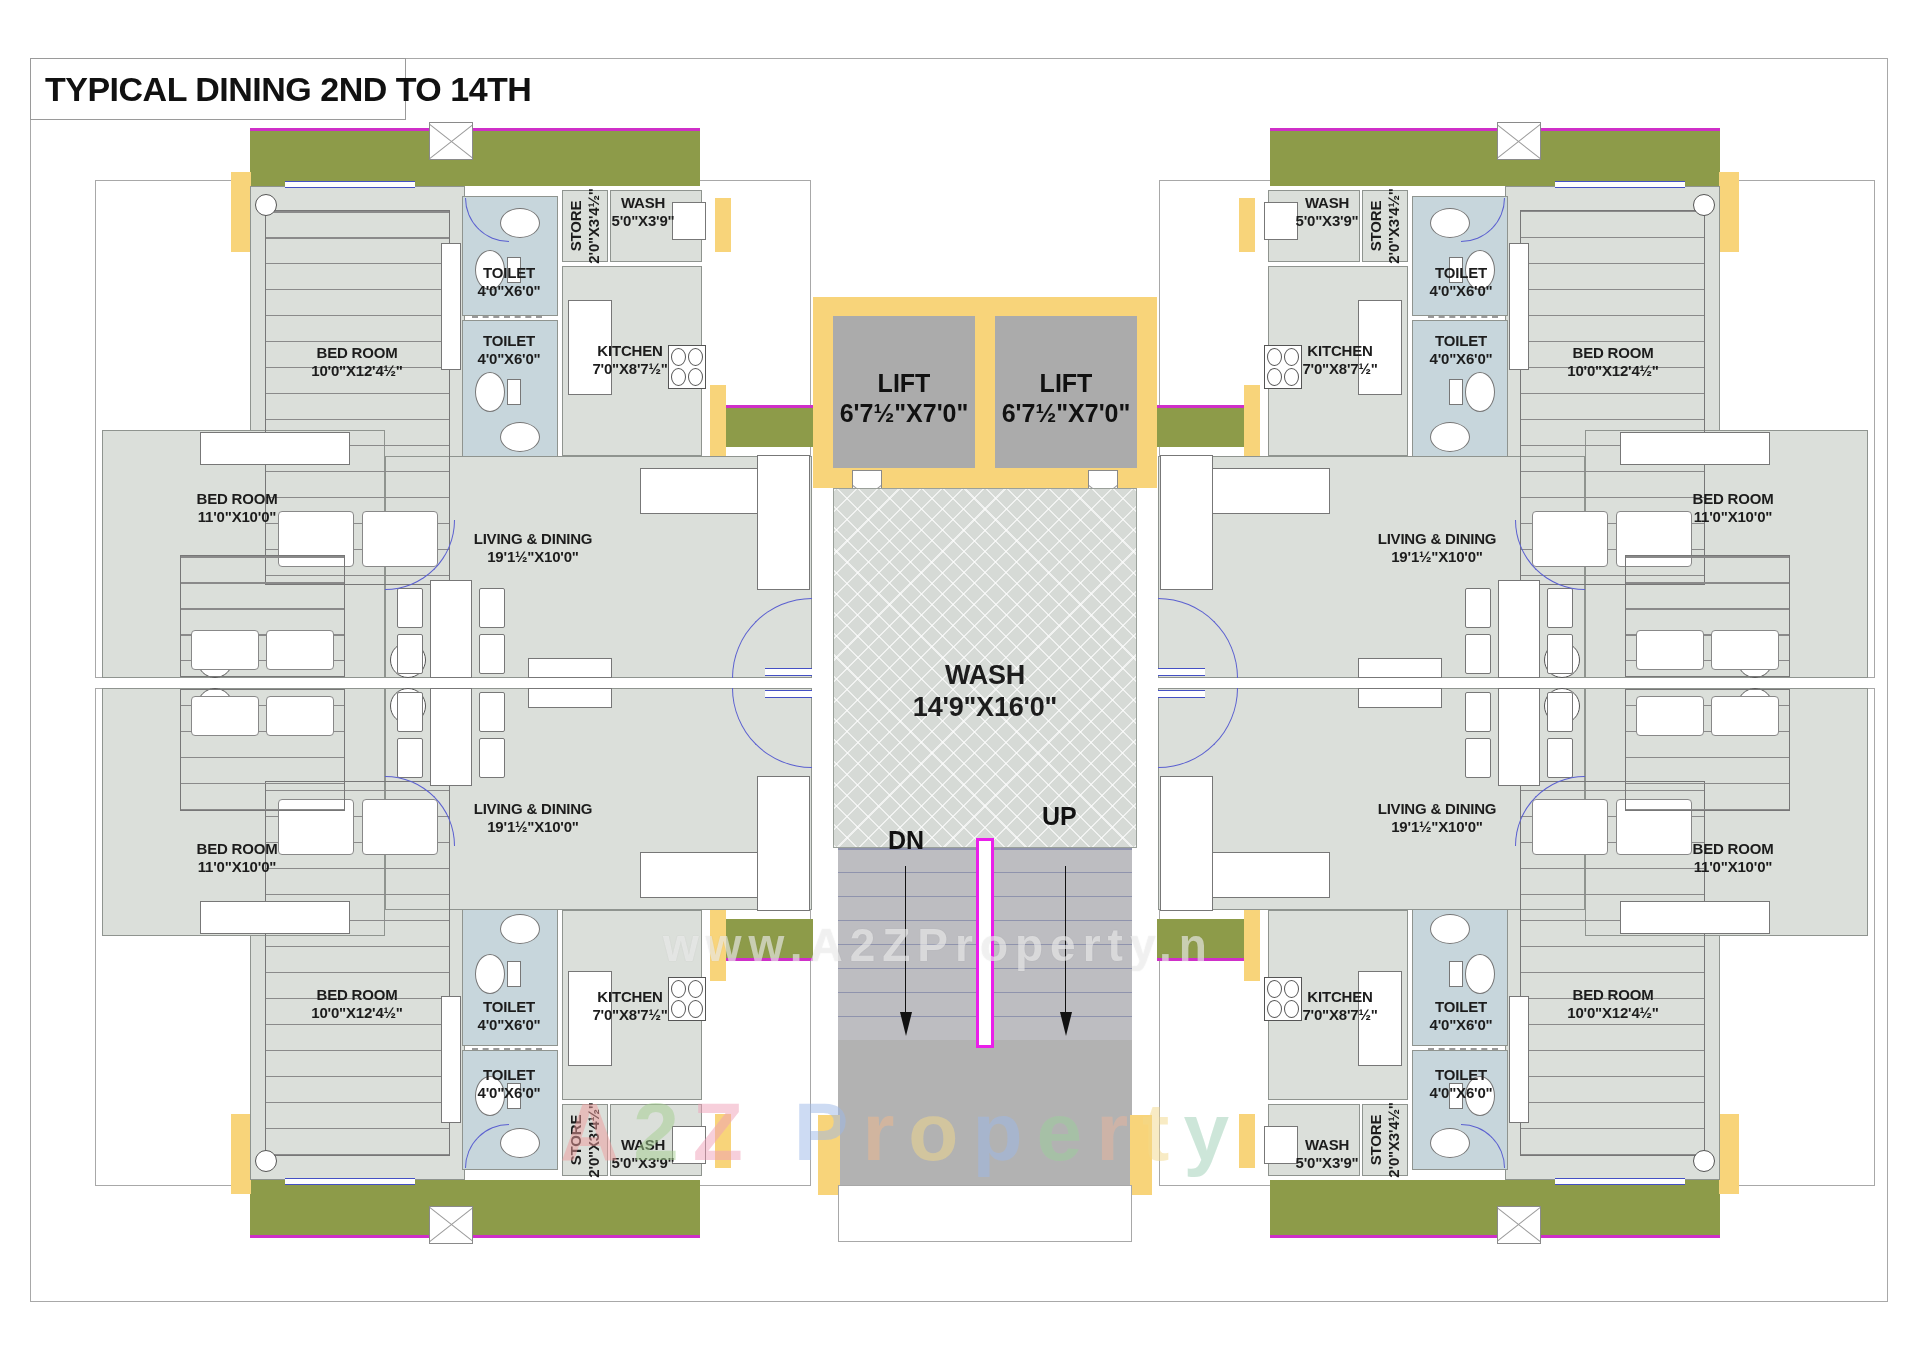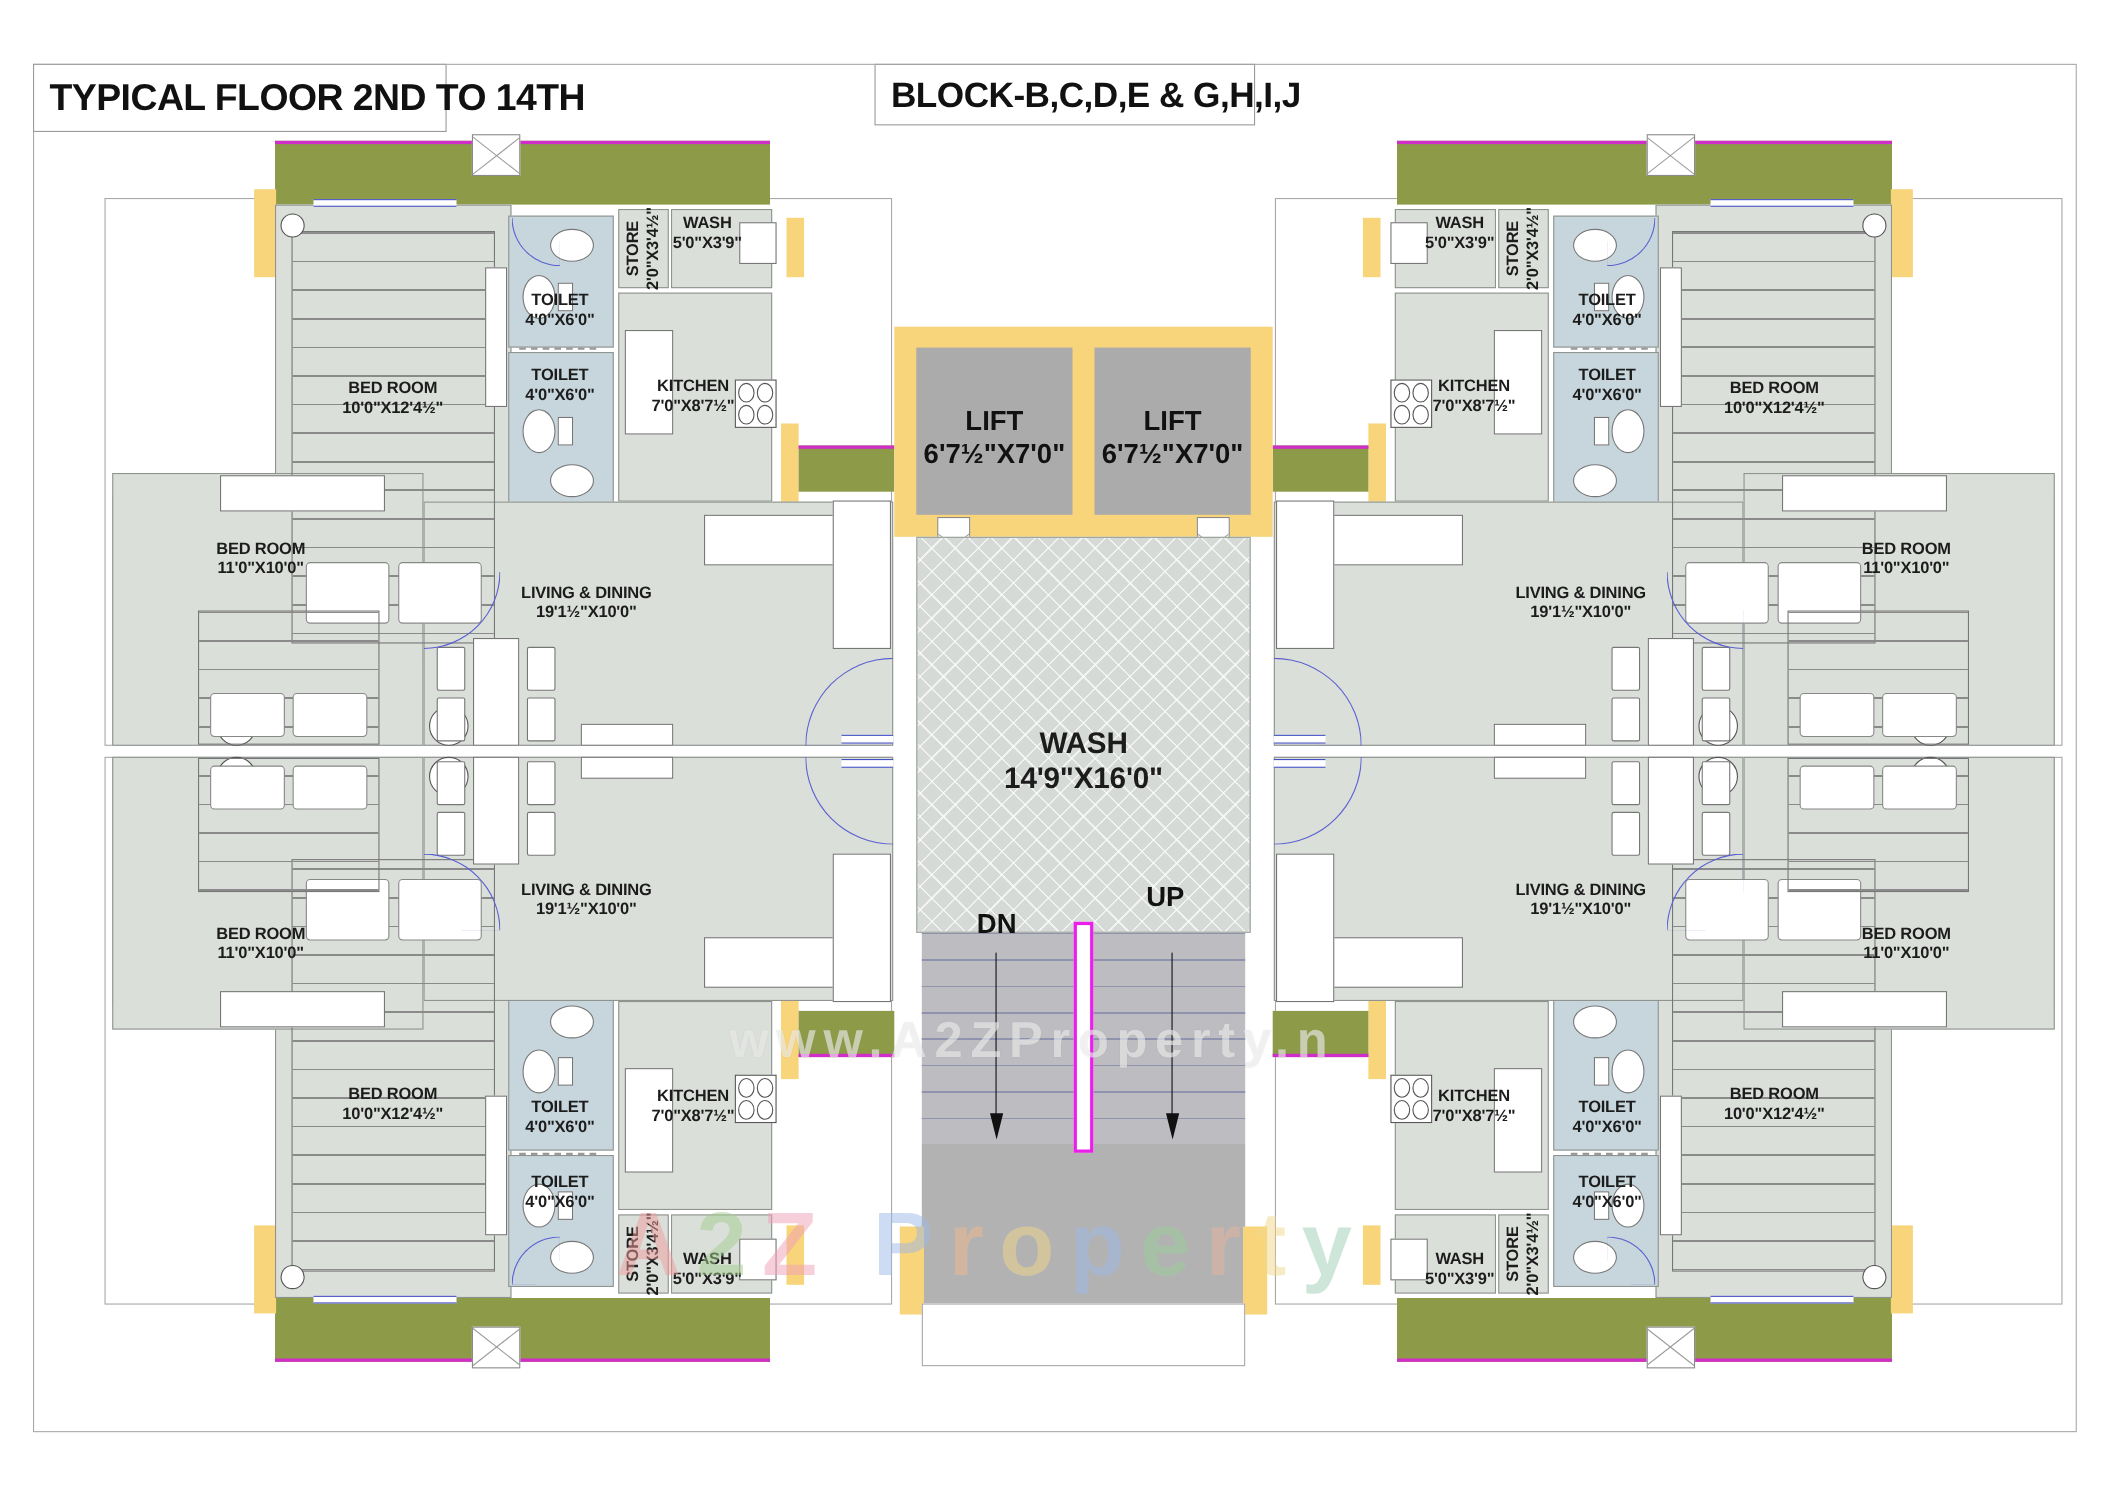--- a/index.html
+++ b/index.html
@@ -71,22 +71,21 @@
              text-shadow:0 0 1px rgba(120,120,120,.25);white-space:nowrap;}
   .wm-bottom{font-weight:700;font-size:82px;letter-spacing:14px;opacity:.5;white-space:nowrap;}
 </style>
 </head>
 <body>
 
 <div id="canvas">
 
   <div class="abs frame" style="left:30px;top:58px;width:1858px;height:1244px;"></div>
 
-  <div class="abs tbox" style="left:30px;top:58px;width:376px;height:62px;font-size:34px;padding-left:14px;">TYPICAL FLOOR 2ND TO 14TH</div>
-  <div class="abs tbox" style="left:795px;top:58px;width:346px;height:56px;font-size:32px;padding-left:14px;">BLOCK-B,C,D,E &amp; G,H,I,J</div>
+  <div class="abs tbox" style="left:30px;top:58px;width:376px;height:62px;font-size:34px;padding-left:14px;">TYPICAL DINING 2ND TO 14TH</div>
 
   <div class="abs unit" style="left:85px;top:120px;">
   <div class="abs frame" style="left:10px;top:60px;width:716px;height:498px;"></div>
 
   <div class="abs balc balc-h" style="left:165px;top:8px;width:450px;height:58px;"></div>
   <div class="abs ycol" style="left:146px;top:52px;width:20px;height:80px;"></div>
   <div class="abs balc balc-v" style="left:17px;top:332px;width:35px;height:225px;"></div>
   <div class="abs ycol" style="left:52px;top:327px;width:22px;height:63px;"></div>
   <div class="abs ycol" style="left:625px;top:265px;width:16px;height:77px;"></div>
   <div class="abs ycol" style="left:630px;top:78px;width:16px;height:54px;"></div>

